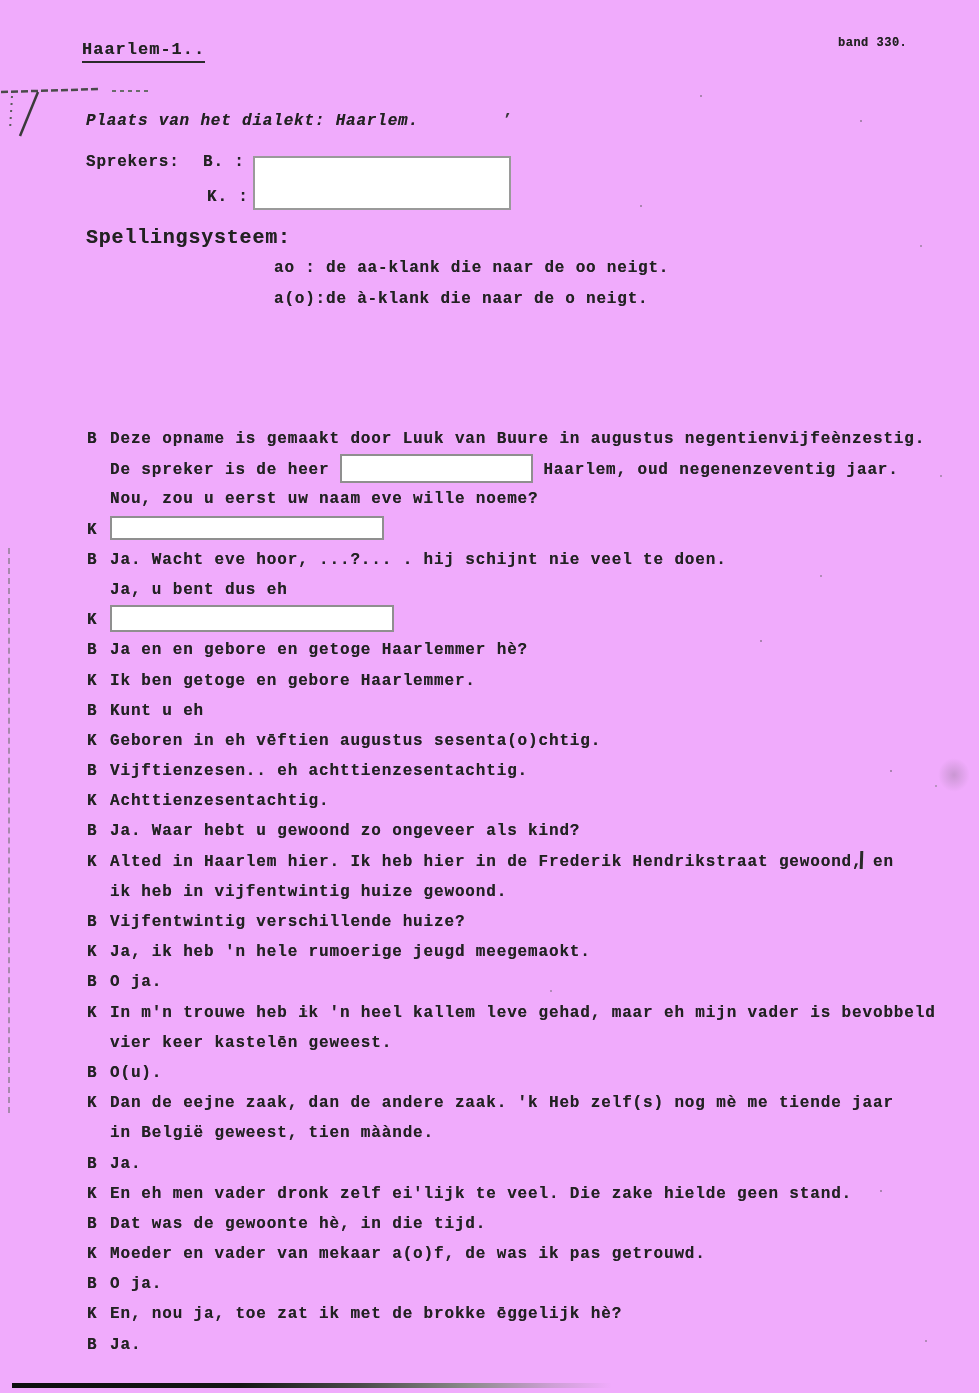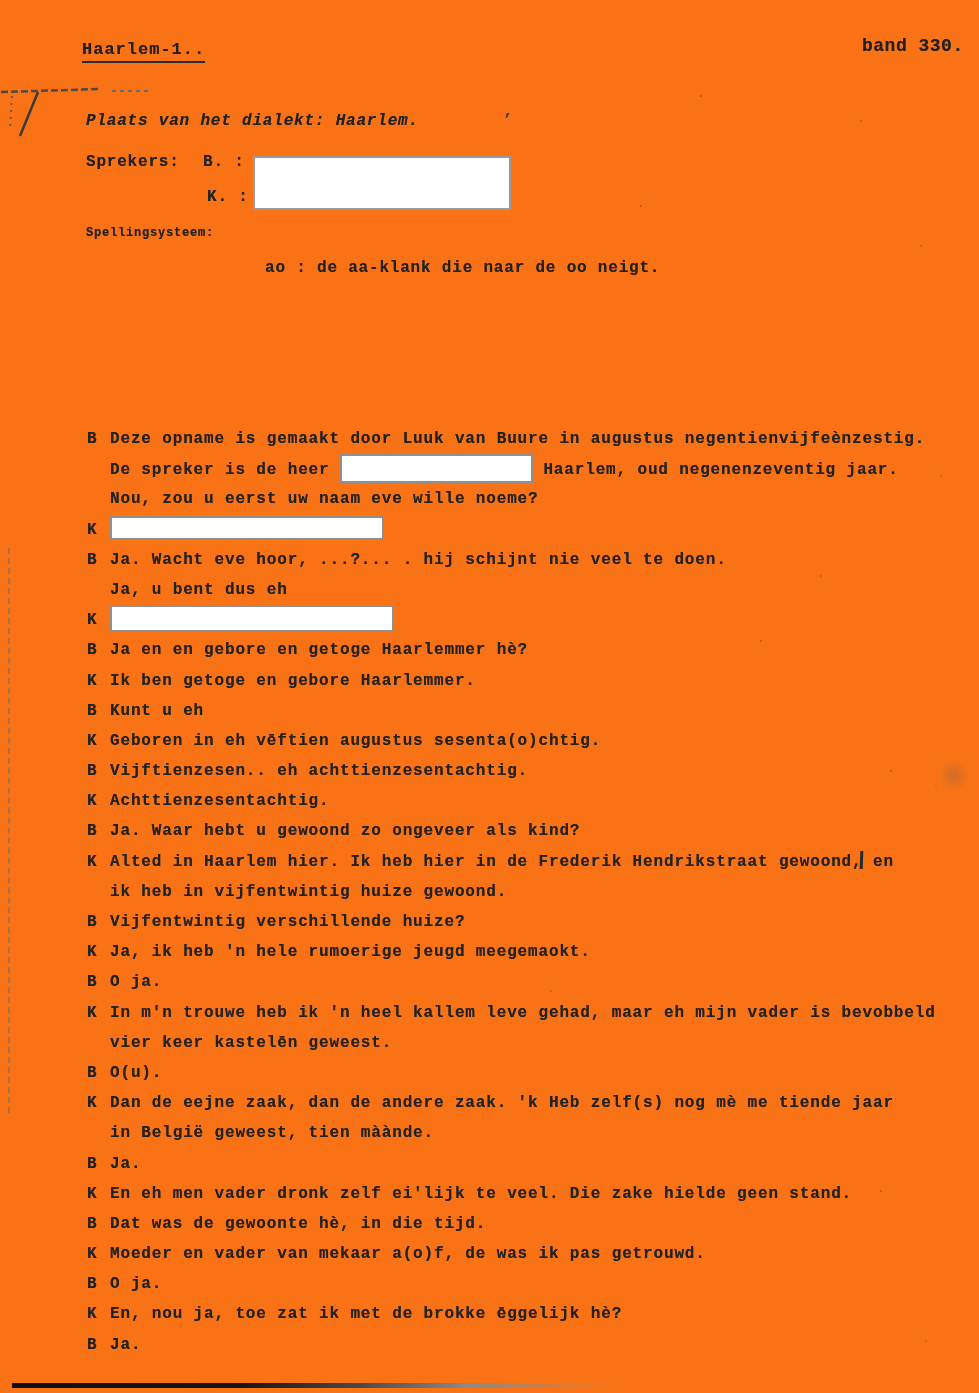--- a/index.html
+++ b/index.html
@@ -1,44 +1,44 @@
 <!DOCTYPE html>
 <html><head>
 <meta charset="utf-8">
 <style>
   html,body{margin:0;padding:0;}
   body{background:#e8e8e8;}
   .page{
     position:relative;
     width:979px;height:1393px;
     margin:0 auto;
-    background:#f97316;
+    background:#f0abfc;
     overflow:hidden;
     font-family:"Liberation Mono","DejaVu Sans Mono",monospace;
     font-weight:700;
     color:#222;
     text-shadow:0 0 0.5px rgba(20,20,20,0.55);
   }
   .abs{position:absolute;white-space:pre;}
   .hdr-left{
     left:82px;top:40px;font-size:17px;letter-spacing:1px;
     border-bottom:2px solid #2b2b2b;padding-bottom:2px;
   }
-  .hdr-right{left:862px;top:36px;font-size:18px;letter-spacing:0.5px;}
+  .hdr-right{left:838px;top:36px;font-size:12px;letter-spacing:0.5px;}
   .place-line{left:86px;top:112px;font-size:16px;letter-spacing:0.8px;font-style:italic;}
   .sprekers-label{left:86px;top:153px;font-size:16px;letter-spacing:0.8px;}
   .b-label{left:203px;top:153px;font-size:16px;letter-spacing:0.8px;}
   .k-label{left:207px;top:188px;font-size:16px;letter-spacing:0.8px;}
   .box1{
     left:253px;top:156px;width:258px;height:54px;
     background:#fff;border:2px solid #9a9a9a;box-sizing:border-box;
   }
-  .spelling-title{left:86px;top:226px;font-size:12px;letter-spacing:0.8px;font-family:Liberation Mono, monospace;}
+  .spelling-title{left:86px;top:226px;font-size:20px;letter-spacing:0.8px;font-family:Liberation Mono, monospace;}
   .spelling-rules{left:265px;top:253px;font-size:16px;letter-spacing:0.8px;}
-  .rule{height:30.5px;line-height:30.5px;white-space:pre;}
+  .rule{height:30.5px;line-height:30.5px;white-space:pre;margin-left:9px;}
   .transcript{left:87px;top:424px;width:890px;font-size:16px;letter-spacing:0.85px;}
   .t-line{position:relative;height:30.2px;line-height:30.2px;padding-left:23px;white-space:pre;}
   .spk{position:absolute;left:0;top:0;}
   .redact{
     display:inline-block;background:#fff;border:2px solid #8f8f8f;
     box-sizing:border-box;
   }
   .redacted-speaker-name{width:193px;height:29px;vertical-align:-9px;}
   .redacted-k-response-1{width:274px;height:24px;vertical-align:-6px;}
   .redacted-k-response-2{width:284px;height:27px;vertical-align:-8px;}
@@ -85,21 +85,21 @@
 
   <div class="abs place-line">Plaats van het dialekt: Haarlem.</div>
   <div class="abs stray-mark">’</div>
 
   <div class="abs sprekers-label">Sprekers:</div>
   <div class="abs b-label">B. :</div>
   <div class="abs k-label">K. :</div>
   <div class="abs box1"></div>
 
   <div class="abs spelling-title">Spellingsysteem:</div>
-  <div class="abs spelling-rules"><div class="rule">ao : de aa-klank die naar de oo neigt.</div></div>
+  <div class="abs spelling-rules"><div class="rule">ao : de aa-klank die naar de oo neigt.</div><div class="rule">a(o):de à-klank die naar de o neigt.</div></div>
 
   <div class="abs transcript"><div class="t-line"><span class="spk">B</span><span>Deze opname is gemaakt door Luuk van Buure in augustus negentienvijfeènzestig.</span></div><div class="t-line"><span class="spk"></span><span>De spreker is de heer </span><span class="redact redacted-speaker-name"></span><span> Haarlem, oud negenenzeventig jaar.</span></div><div class="t-line"><span class="spk"></span><span>Nou, zou u eerst uw naam eve wille noeme?</span></div><div class="t-line"><span class="spk">K</span><span class="redact redacted-k-response-1"></span></div><div class="t-line"><span class="spk">B</span><span>Ja. Wacht eve hoor, ...?... . hij schijnt nie veel te doen.</span></div><div class="t-line"><span class="spk"></span><span>Ja, u bent dus eh</span></div><div class="t-line"><span class="spk">K</span><span class="redact redacted-k-response-2"></span></div><div class="t-line"><span class="spk">B</span><span>Ja en en gebore en getoge Haarlemmer hè?</span></div><div class="t-line"><span class="spk">K</span><span>Ik ben getoge en gebore Haarlemmer.</span></div><div class="t-line"><span class="spk">B</span><span>Kunt u eh</span></div><div class="t-line"><span class="spk">K</span><span>Geboren in eh vēftien augustus sesenta(o)chtig.</span></div><div class="t-line"><span class="spk">B</span><span>Vijftienzesen.. eh achttienzesentachtig.</span></div><div class="t-line"><span class="spk">K</span><span>Achttienzesentachtig.</span></div><div class="t-line"><span class="spk">B</span><span>Ja. Waar hebt u gewoond zo ongeveer als kind?</span></div><div class="t-line"><span class="spk">K</span><span>Alted in Haarlem hier. Ik heb hier in de Frederik Hendrikstraat gewoond, en</span></div><div class="t-line"><span class="spk"></span><span>ik heb in vijfentwintig huize gewoond.</span></div><div class="t-line"><span class="spk">B</span><span>Vijfentwintig verschillende huize?</span></div><div class="t-line"><span class="spk">K</span><span>Ja, ik heb 'n hele rumoerige jeugd meegemaokt.</span></div><div class="t-line"><span class="spk">B</span><span>O ja.</span></div><div class="t-line"><span class="spk">K</span><span>In m'n trouwe heb ik 'n heel kallem leve gehad, maar eh mijn vader is bevobbeld</span></div><div class="t-line"><span class="spk"></span><span>vier keer kastelēn geweest.</span></div><div class="t-line"><span class="spk">B</span><span>O(u).</span></div><div class="t-line"><span class="spk">K</span><span>Dan de eejne zaak, dan de andere zaak. 'k Heb zelf(s) nog mè me tiende jaar</span></div><div class="t-line"><span class="spk"></span><span>in België geweest, tien màànde.</span></div><div class="t-line"><span class="spk">B</span><span>Ja.</span></div><div class="t-line"><span class="spk">K</span><span>En eh men vader dronk zelf ei'lijk te veel. Die zake hielde geen stand.</span></div><div class="t-line"><span class="spk">B</span><span>Dat was de gewoonte hè, in die tijd.</span></div><div class="t-line"><span class="spk">K</span><span>Moeder en vader van mekaar a(o)f, de was ik pas getrouwd.</span></div><div class="t-line"><span class="spk">B</span><span>O ja.</span></div><div class="t-line"><span class="spk">K</span><span>En, nou ja, toe zat ik met de brokke ēggelijk hè?</span></div><div class="t-line"><span class="spk">B</span><span>Ja.</span></div></div>
 
   <div class="abs margin-ticks"></div>
   <div class="abs pen-stroke"></div>
   <div class="abs bottom-line"></div>
   <div class="abs noise"></div>
   <div class="abs smudge"></div>
 
 </div>

